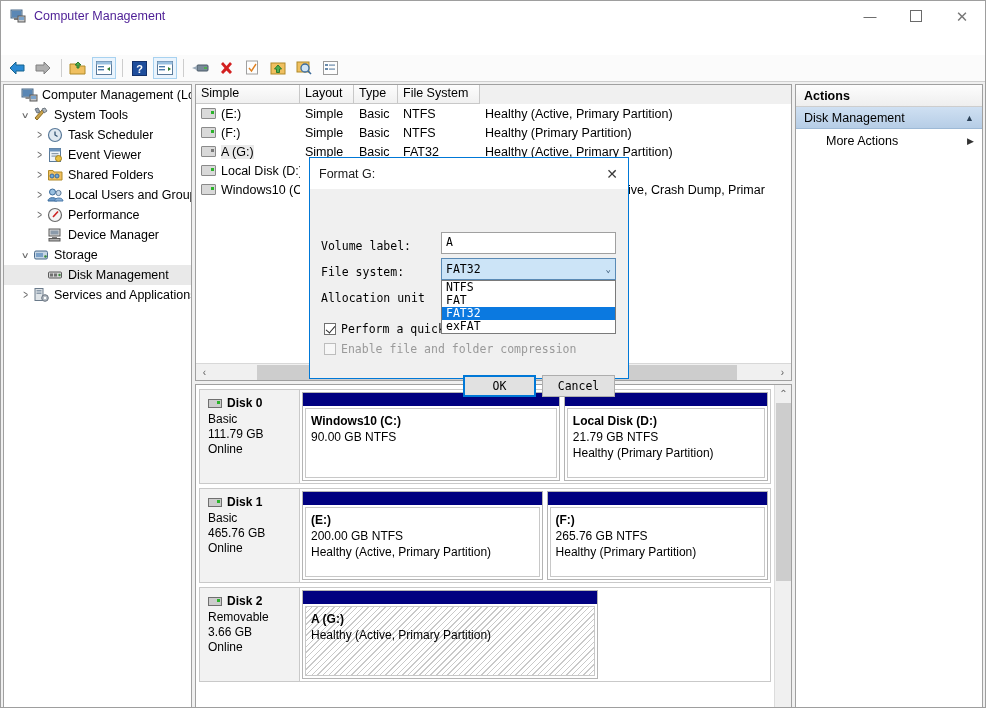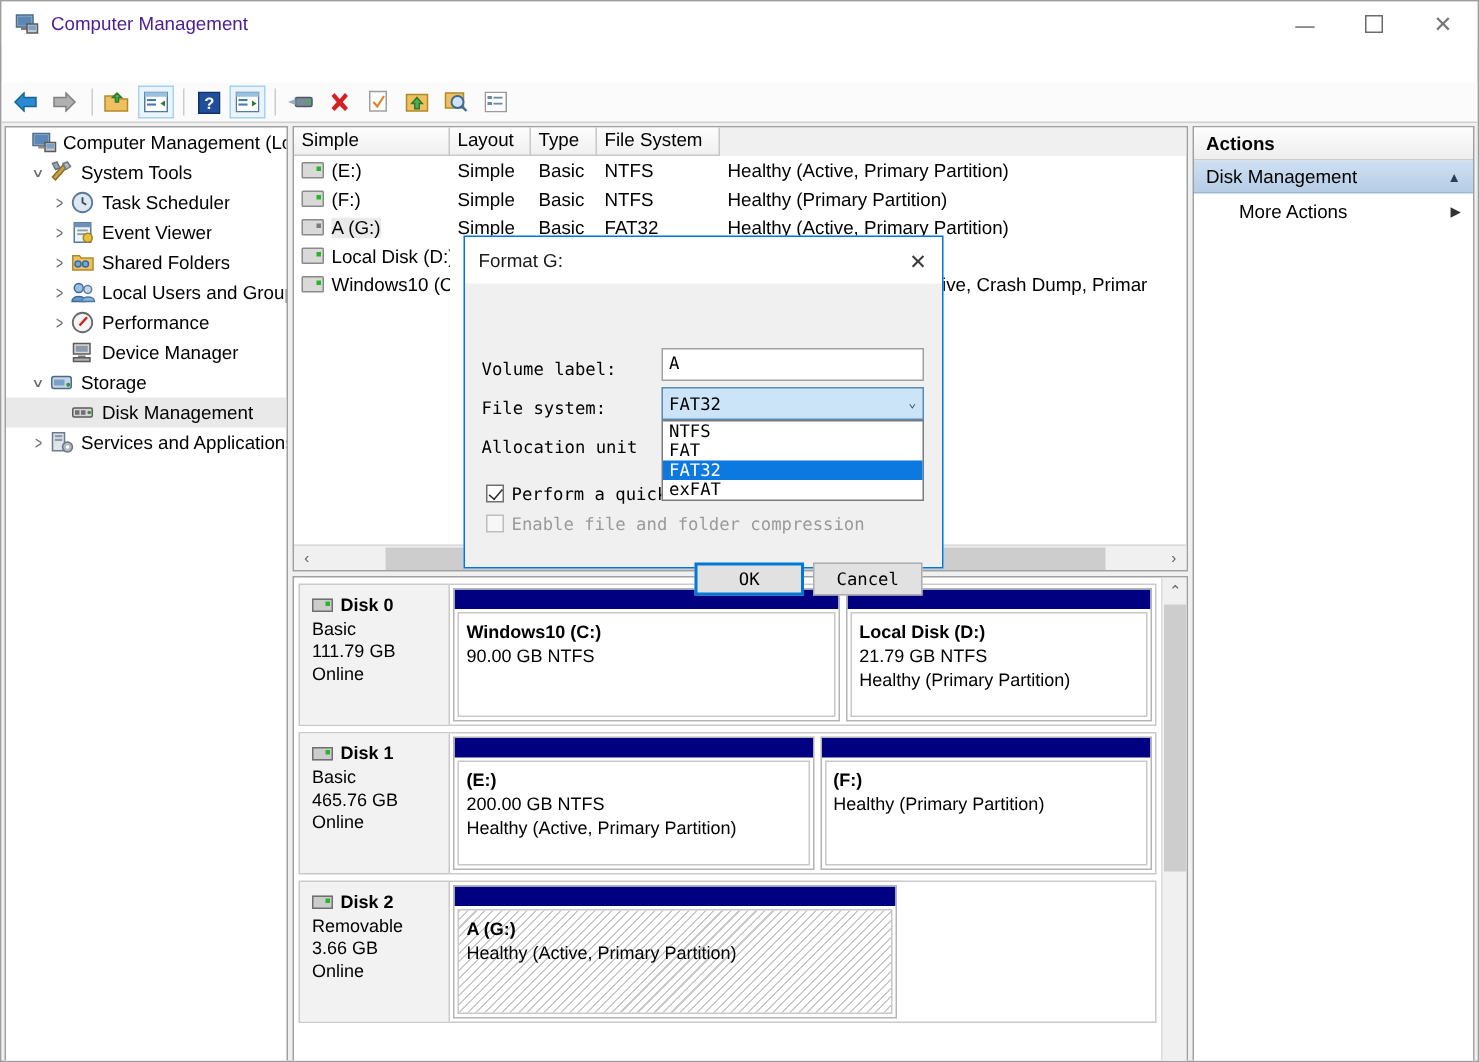--- a/index.html
+++ b/index.html
@@ -668,20 +668,21 @@
                 <div class="part-body">
                   <div class="part-label">(E:)</div>
                   <div class="part-line">200.00 GB NTFS</div>
                   <div class="part-line">Healthy (Active, Primary Partition)</div>
                 </div>
               </div>
               <div class="part" style="flex:92">
                 <div class="part-bar"></div>
                 <div class="part-body">
                   <div class="part-label">(F:)</div>
+                  <div class="part-line">265.76 GB NTFS</div>
                   <div class="part-line">Healthy (Primary Partition)</div>
                 </div>
               </div>
             </div>
           </div>
 
           <div class="disk-row" style="height:95px">
             <div class="disk-info">
               <div class="disk-title">
                 <span class="dt-ico"></span>

